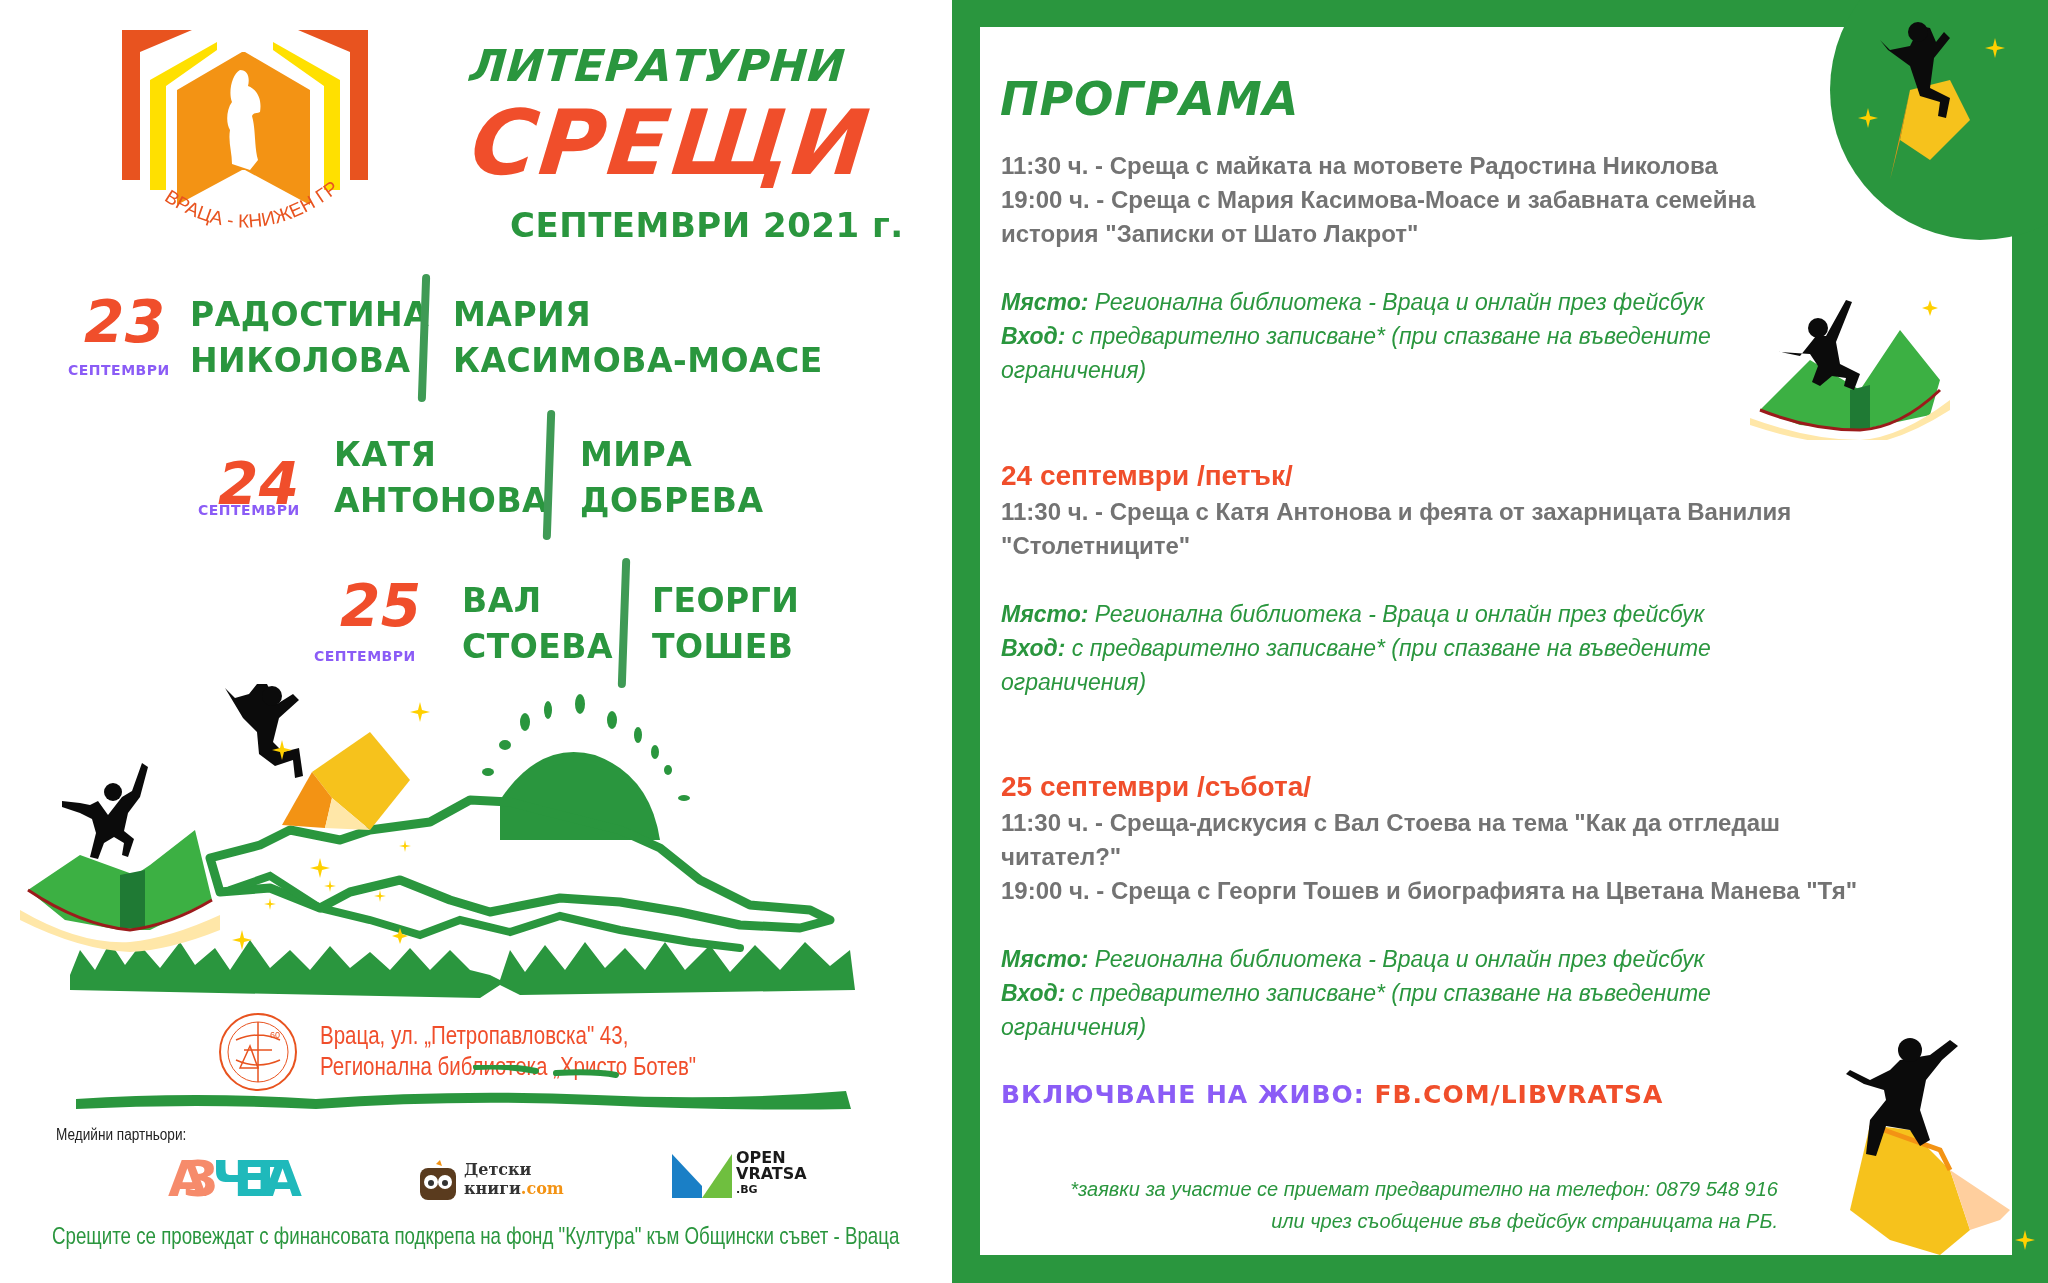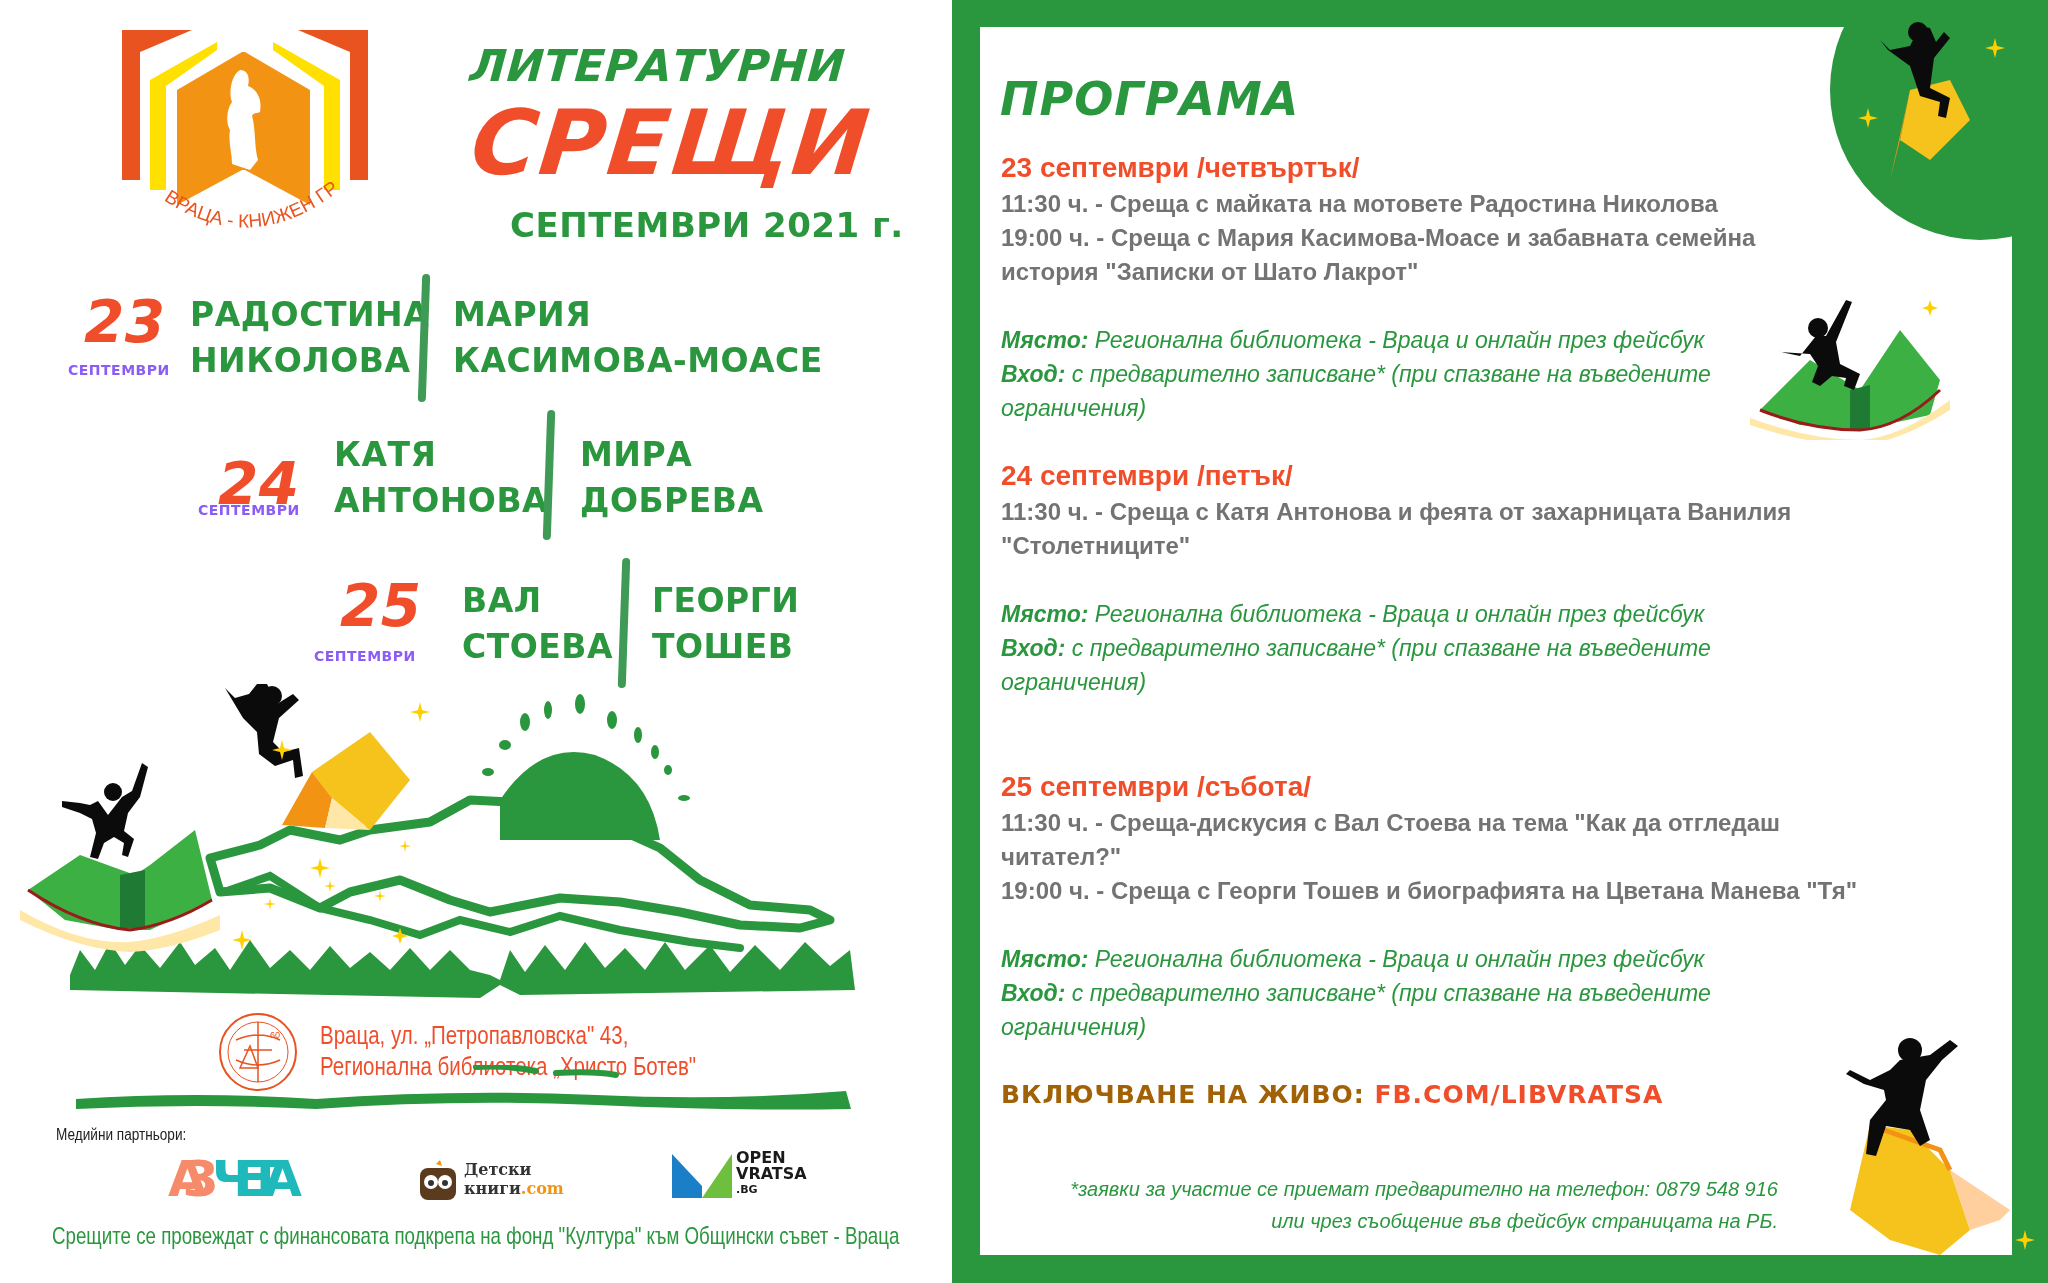--- a/index.html
+++ b/index.html
@@ -1,21 +1,21 @@
 <!DOCTYPE html>
 <html><head>
 <meta charset="utf-8">
 <style>
   * { box-sizing: border-box; margin: 0; padding: 0; }
   html, body { width: 2048px; height: 1283px; overflow: hidden; background: #ffffff; }
   body { position: relative; font-family: "Liberation Sans", sans-serif; }
 
   .abs { position: absolute; }
   .display { font-family: "DejaVu Sans", sans-serif; font-weight: bold; letter-spacing: 0.5px; }
-  .green { color: #a16207; }
+  .green { color: #8b5cf6; }
   .red { color: #f04e2b; }
 
   
   #logo { left: 122px; top: 30px; width: 246px; height: 200px; }
   #title-line1 { left: 470px; top: 40px; font-size: 44px; color: #2a963e; font-style: italic; transform: skewX(-4deg); }
   #title-line2 { left: 472px; top: 90px; font-size: 90px; color: #f04e2b; font-style: italic; letter-spacing: 2px; transform: skewX(-6deg); }
   #title-line3 { left: 470px; top: 205px; font-size: 34px; color: #2a963e; margin-left: 40px; }
 
   .day-num { font-size: 58px; color: #f04e2b; font-style: italic; }
   .day-month { font-size: 14px; color: #8b5cf6; }
@@ -258,21 +258,20 @@
     <path d="M40,95 L110,120 L120,140" fill="none" stroke="#f39314" stroke-width="5"></path>
     <path d="M20,40 l20,10 l20,-10 l10,-10 l30,-5 l20,-15 l8,6 l-16,14 l-16,20 l-6,30 l10,30 l-10,6 l-10,-16 l-24,-4 l-10,30 l-10,-2 l4,-34 l16,-20 l-2,-10 l-20,-6 l-18,-10 z" fill="#0b0b0b"></path>
     <circle cx="80" cy="20" r="12" fill="#0b0b0b"></circle>
     <path d="M195,200 l2,8 l8,2 l-8,2 l-2,8 l-2,-8 l-8,-2 l8,-2z" fill="#ffd000"></path>
   </svg>
 </div>
 
 <div class="abs display" id="program-title">ПРОГРАМА</div>
 
 <div class="day-block" style="top:149px;">
-  <div class="day-heading">23 септември /четвъртък/</div>
   <div class="event-line">11:30 ч. - Среща с майката на мотовете Радостина Николова</div>
   <div class="event-line">19:00 ч. - Среща с Мария Касимова-Моасе и забавната семейна</div>
   <div class="event-line">история "Записки от Шато Лакрот"</div>
   <div class="spacer"></div>
   <div class="info-line"><b>Място:</b><span> Регионална библиотека - Враца и онлайн през фейсбук</span></div>
   <div class="info-line"><b>Вход:</b><span>  с предварително записване* (при спазване на въведените</span></div>
   <div class="info-line">ограничения)</div>
 </div>
 
 <div class="day-block" style="top:457px;">

